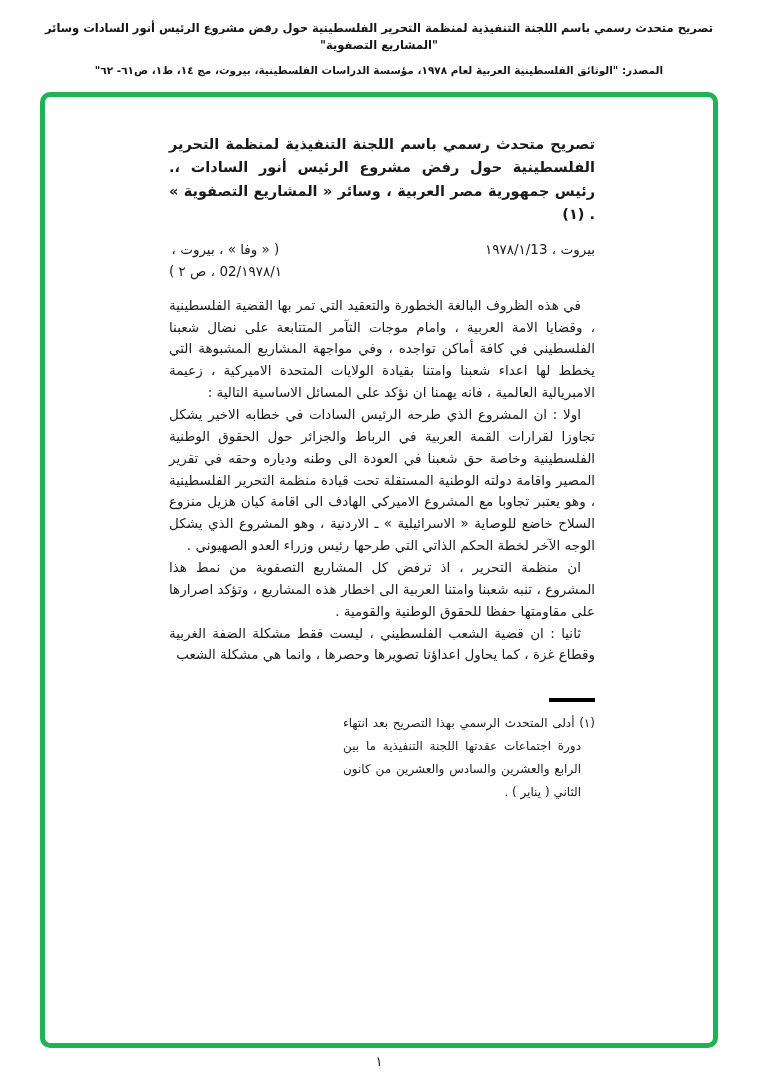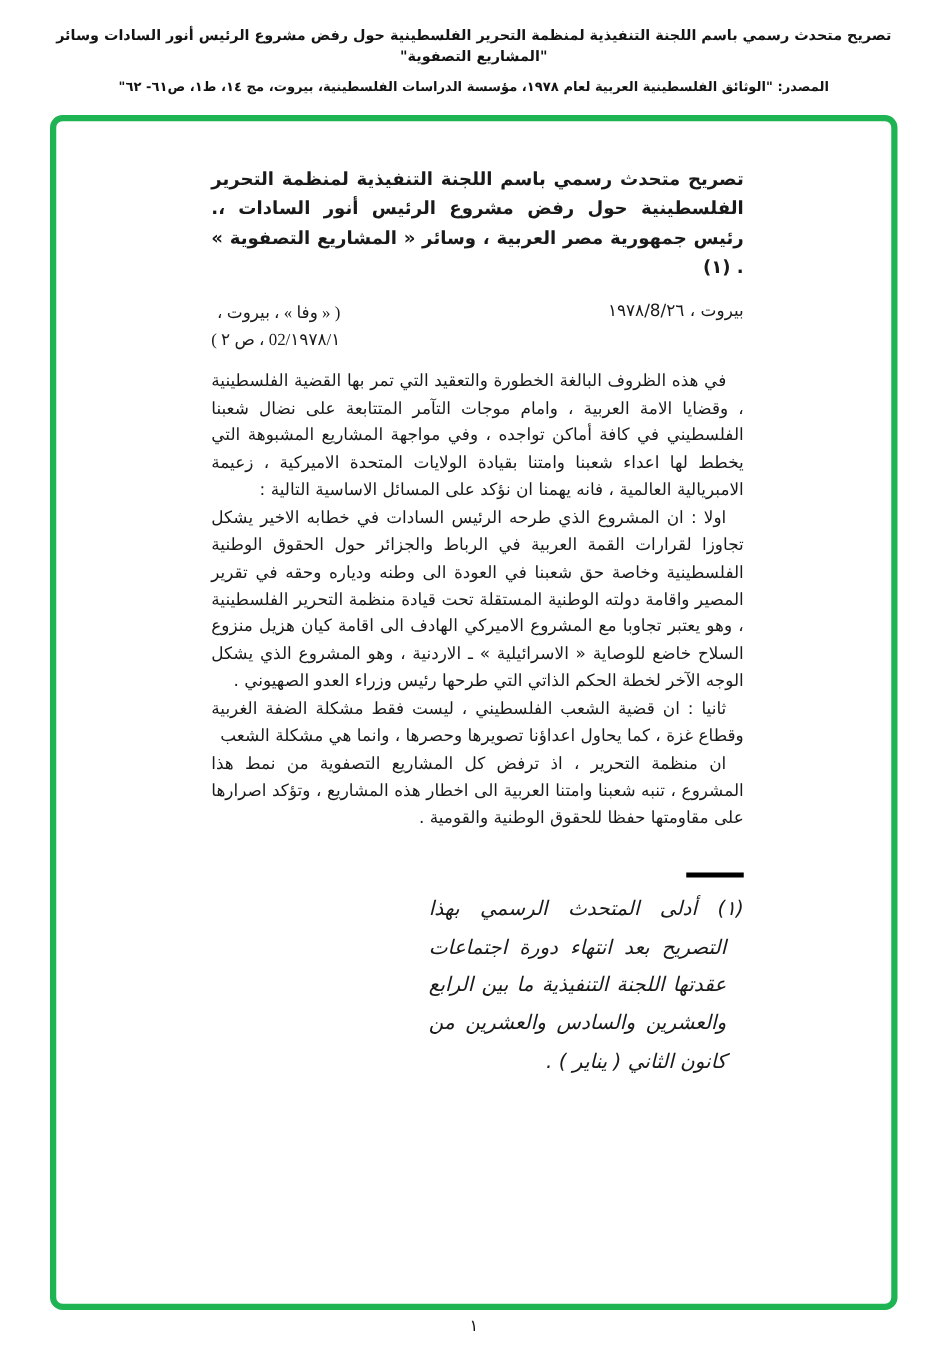--- a/index.html
+++ b/index.html
@@ -53,45 +53,44 @@
     margin-bottom: 12px;
   }
 
   .dateline {
     display: flex;
     justify-content: space-between;
     align-items: flex-start;
     margin-bottom: 12px;
     font-size: 13.5px;
   }
-  .dateline .source-ref { display: inline-block; text-align: right; font-family: Liberation Serif, serif; }
+  .dateline .source-ref { display: inline-block; text-align: center; }
   .dateline .source-ref span { display: block; }
 
   .para {
     text-indent: 14px;
     margin: 0;
   }
 
   .footnote {
     margin-top: 32px;
   }
   .footnote-rule {
     width: 46px;
     height: 4px;
     background: #000000;
     margin-bottom: 10px;
   }
   .footnote-text {
     width: 252px;
-    font-size: 16px;
+    font-size: 12px;
     line-height: 1.9;
     text-align: justify;
     padding-right: 14px;
     text-indent: -14px;
-    font-style: italic;
   }
 
   .page-number {
     position: absolute;
     left: 0;
     right: 0;
     top: 1054px;
     text-align: center;
     font-size: 13px;
     color: #141414;
@@ -104,31 +103,31 @@
   <div class="caption-line1">تصريح متحدث رسمي باسم اللجنة التنفيذية لمنظمة التحرير الفلسطينية حول رفض مشروع الرئيس أنور السادات وسائر "المشاريع التصفوية"</div>
   <div class="caption-line2">المصدر: "الوثائق الفلسطينية العربية لعام ١٩٧٨، مؤسسة الدراسات الفلسطينية، بيروت، مج ١٤، ط١، ص٦١- ٦٢"</div>
 </div>
 
 <div class="scan-frame">
   <div class="doc">
 
     <div class="title">تصريح متحدث رسمي باسم اللجنة التنفيذية لمنظمة التحرير الفلسطينية حول رفض مشروع الرئيس أنور السادات ،. رئيس جمهورية مصر العربية ، وسائر « المشاريع التصفوية » . (١)</div>
 
     <div class="dateline">
-      <span>بيروت ، ١٩٧٨/8/٢٦</span>
+      <span>بيروت ، ١٩٧٨/١/13</span>
       <span class="source-ref">
         <span>( « وفا » ، بيروت ،</span>
         <span>١٩٧٨/١/02 ، ص ٢ )</span>
       </span>
     </div>
 
     <p class="para">في هذه الظروف البالغة الخطورة والتعقيد التي تمر بها القضية الفلسطينية ، وقضايا الامة العربية ، وامام موجات التآمر المتتابعة على نضال شعبنا الفلسطيني في كافة أماكن تواجده ، وفي مواجهة المشاريع المشبوهة التي يخطط لها اعداء شعبنا وامتنا بقيادة الولايات المتحدة الاميركية ، زعيمة الامبريالية العالمية ، فانه يهمنا ان نؤكد على المسائل الاساسية التالية :</p>
     <p class="para">اولا : ان المشروع الذي طرحه الرئيس السادات في خطابه الاخير يشكل تجاوزا لقرارات القمة العربية في الرباط والجزائر حول الحقوق الوطنية الفلسطينية وخاصة حق شعبنا في العودة الى وطنه ودياره وحقه في تقرير المصير واقامة دولته الوطنية المستقلة تحت قيادة منظمة التحرير الفلسطينية ، وهو يعتبر تجاوبا مع المشروع الاميركي الهادف الى اقامة كيان هزيل منزوع السلاح خاضع للوصاية « الاسرائيلية » ـ الاردنية ، وهو المشروع الذي يشكل الوجه الآخر لخطة الحكم الذاتي التي طرحها رئيس وزراء العدو الصهيوني .</p>
+    <p class="para">ان منظمة التحرير ، اذ ترفض كل المشاريع التصفوية من نمط هذا المشروع ، تنبه شعبنا وامتنا العربية الى اخطار هذه المشاريع ، وتؤكد اصرارها على مقاومتها حفظا للحقوق الوطنية والقومية .</p>
     <p class="para">ثانيا : ان قضية الشعب الفلسطيني ، ليست فقط مشكلة الضفة الغربية وقطاع غزة ، كما يحاول اعداؤنا تصويرها وحصرها ، وانما هي مشكلة الشعب</p>
-    <p class="para">ان منظمة التحرير ، اذ ترفض كل المشاريع التصفوية من نمط هذا المشروع ، تنبه شعبنا وامتنا العربية الى اخطار هذه المشاريع ، وتؤكد اصرارها على مقاومتها حفظا للحقوق الوطنية والقومية .</p>
 
     <div class="footnote">
       <div class="footnote-rule"></div>
       <div class="footnote-text">(١) أدلى المتحدث الرسمي بهذا التصريح بعد انتهاء دورة اجتماعات عقدتها اللجنة التنفيذية ما بين الرابع والعشرين والسادس والعشرين من كانون الثاني ( يناير ) .</div>
     </div>
 
   </div>
 </div>
 
 <div class="page-number">١</div>

